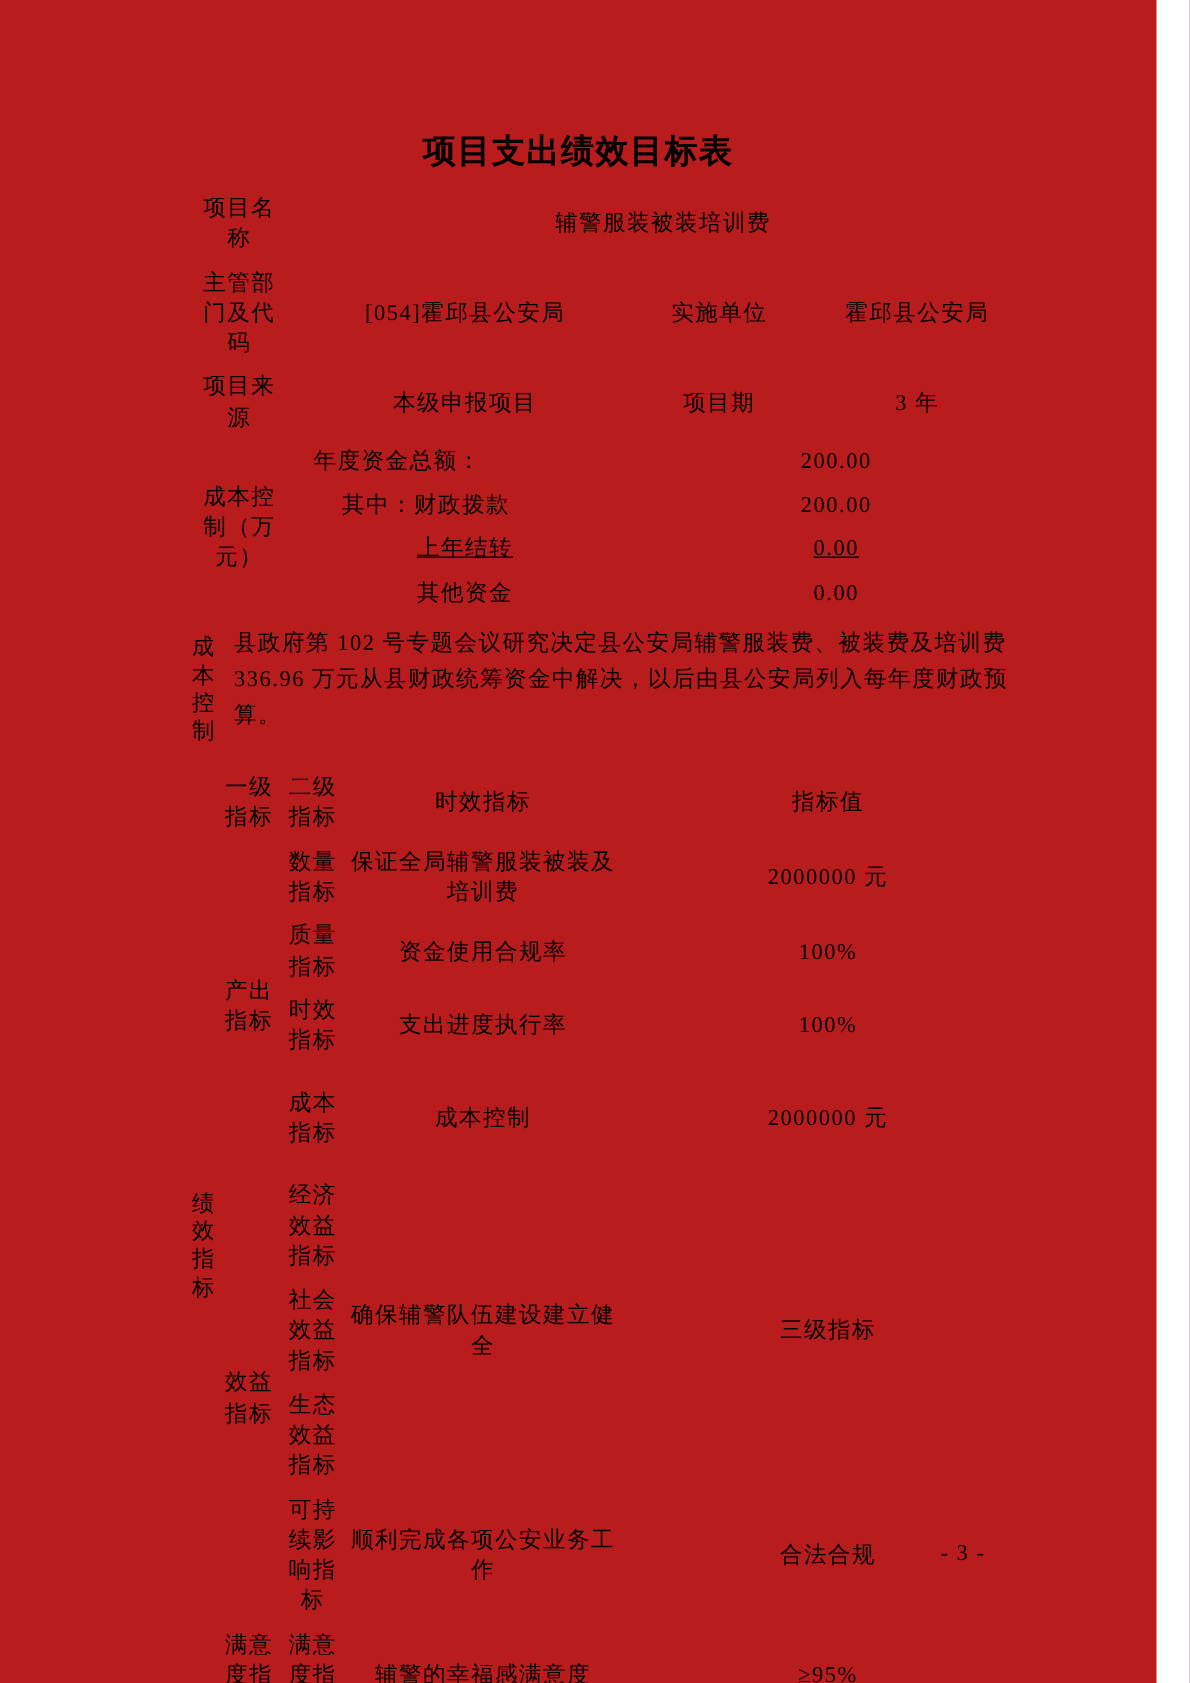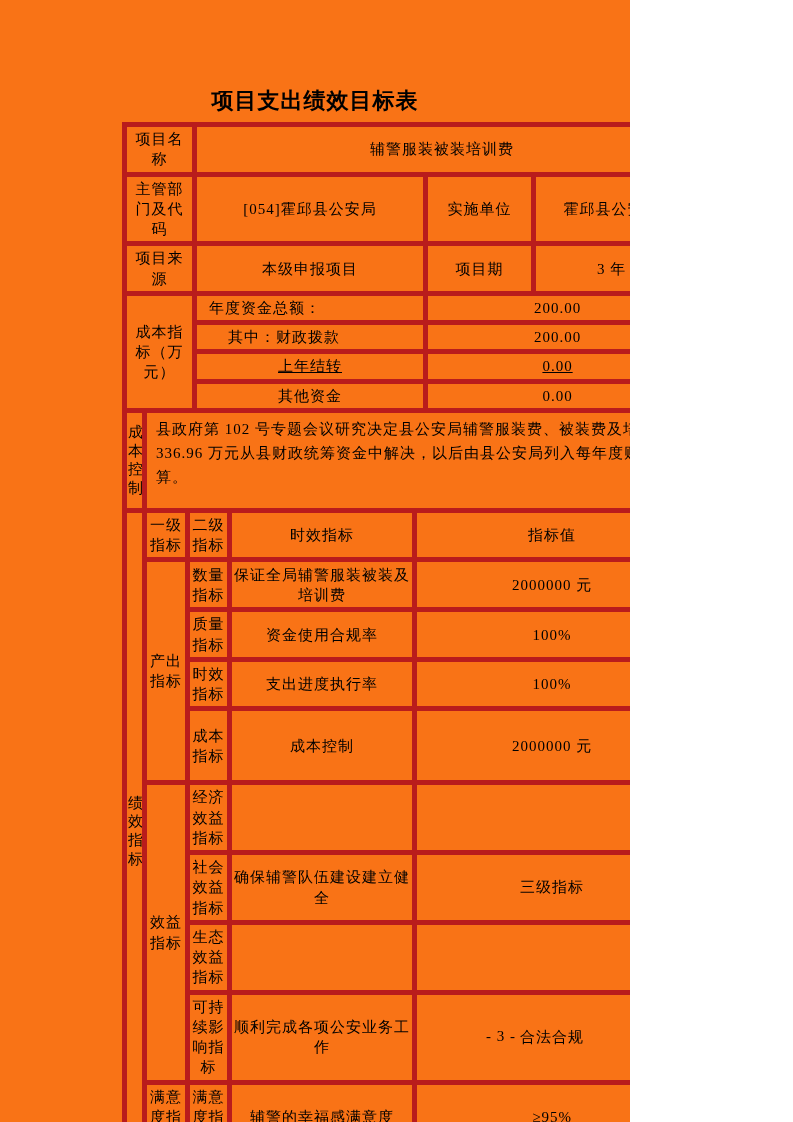--- a/index.html
+++ b/index.html
@@ -1,20 +1,20 @@
 <!DOCTYPE html>
 <html><head>
 <meta charset="utf-8">
 <style>
   html, body { margin: 0; padding: 0; background: #ffffff; }
   .page {
     position: relative;
-    width: 630px;
+    width: 771px;
     height: 1122px;
-    background: #f97316;
+    background: #b91c1c;
     font-family: "Liberation Serif", "DejaVu Serif", serif;
     color: #000000;
     overflow: hidden;
   }
   .doc-title {
     margin: 0;
     padding-top: 89px;
     text-align: center;
     font-size: 22px;
     font-weight: bold;
@@ -105,21 +105,21 @@
       </tr>
 
       <tr style="height:23px;">
         <td colspan="3">项目来源</td>
         <td colspan="3">本级申报项目</td>
         <td>项目期</td>
         <td>3 年</td>
       </tr>
 
       <tr style="height:23px;">
-        <td colspan="3" rowspan="4">成本指标（万元）</td>
+        <td colspan="3" rowspan="4">成本控制（万元）</td>
         <td colspan="3" class="tl">年度资金总额：</td>
         <td colspan="2">200.00</td>
       </tr>
       <tr style="height:23px;">
         <td colspan="3" class="ind">其中：财政拨款</td>
         <td colspan="2">200.00</td>
       </tr>
       <tr style="height:24px;text-decoration:underline;">
         <td colspan="3">上年结转</td>
         <td colspan="2">0.00</td>

